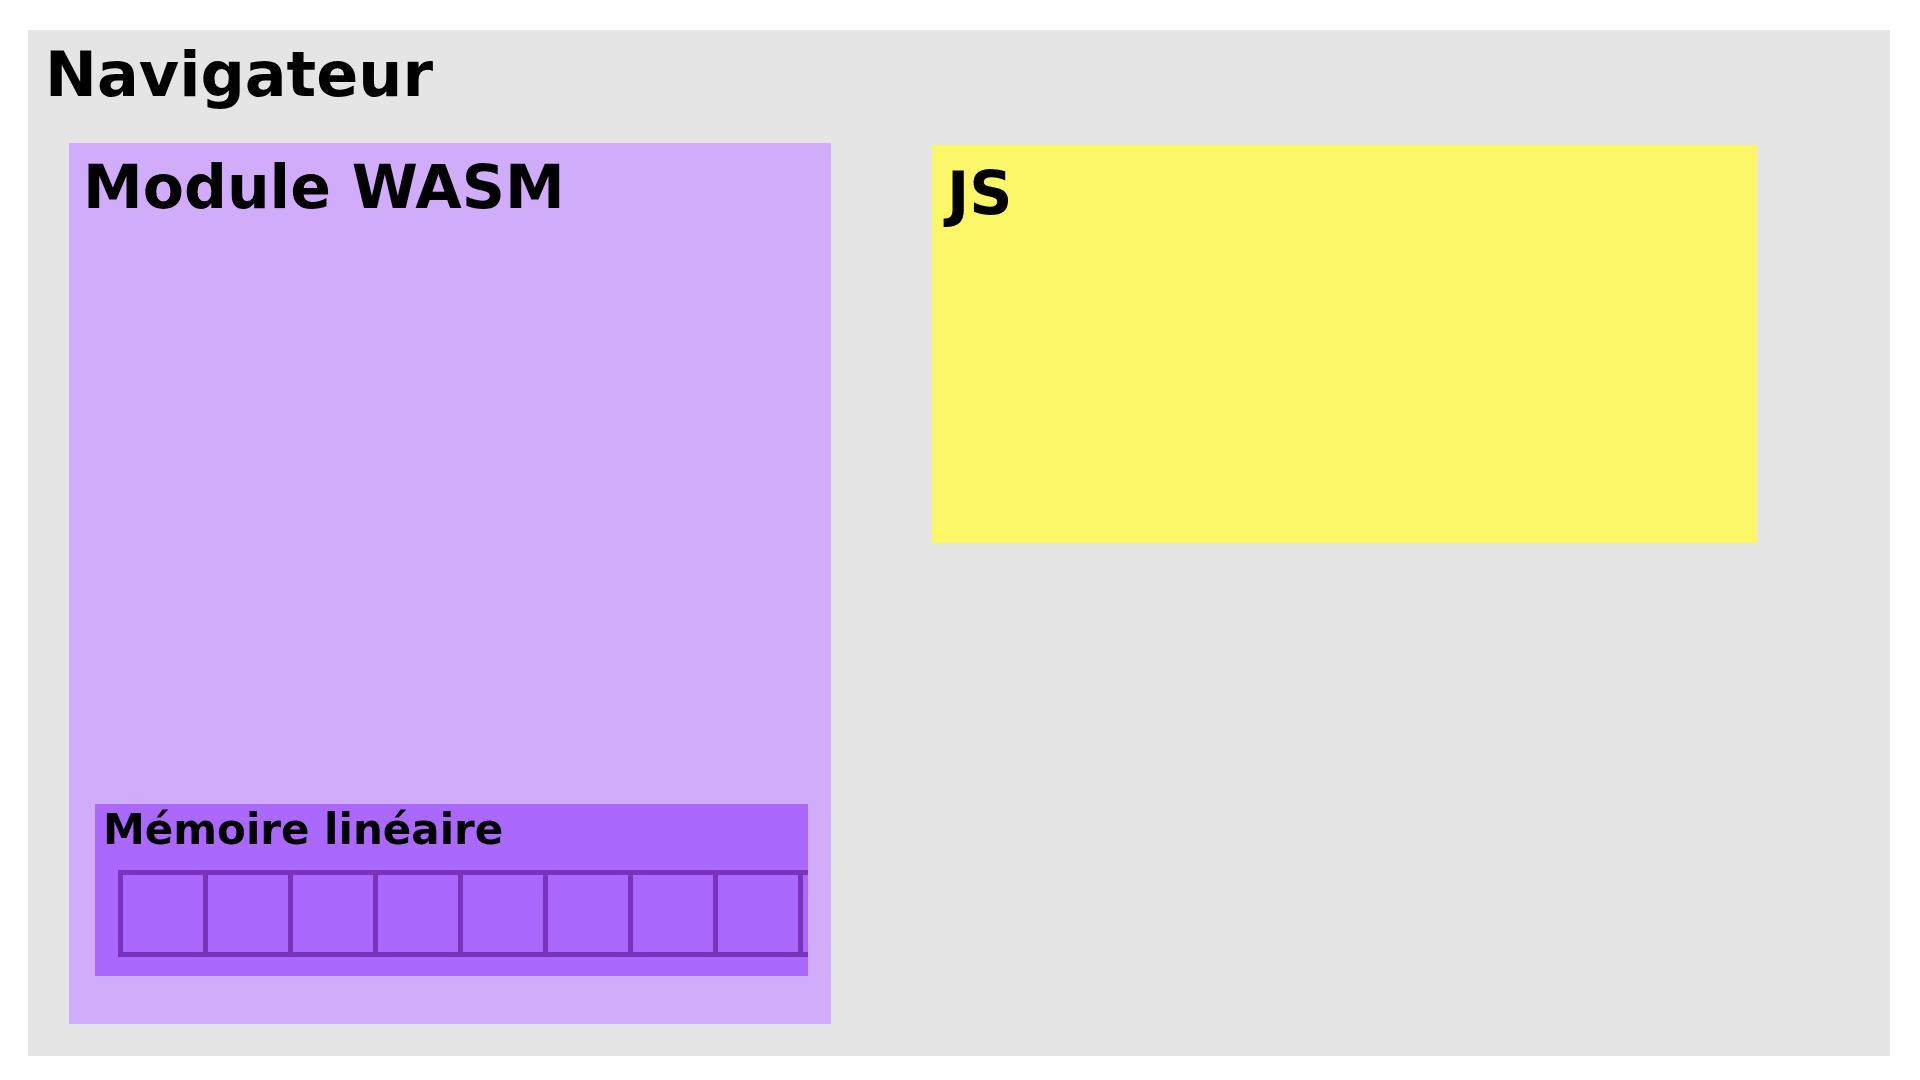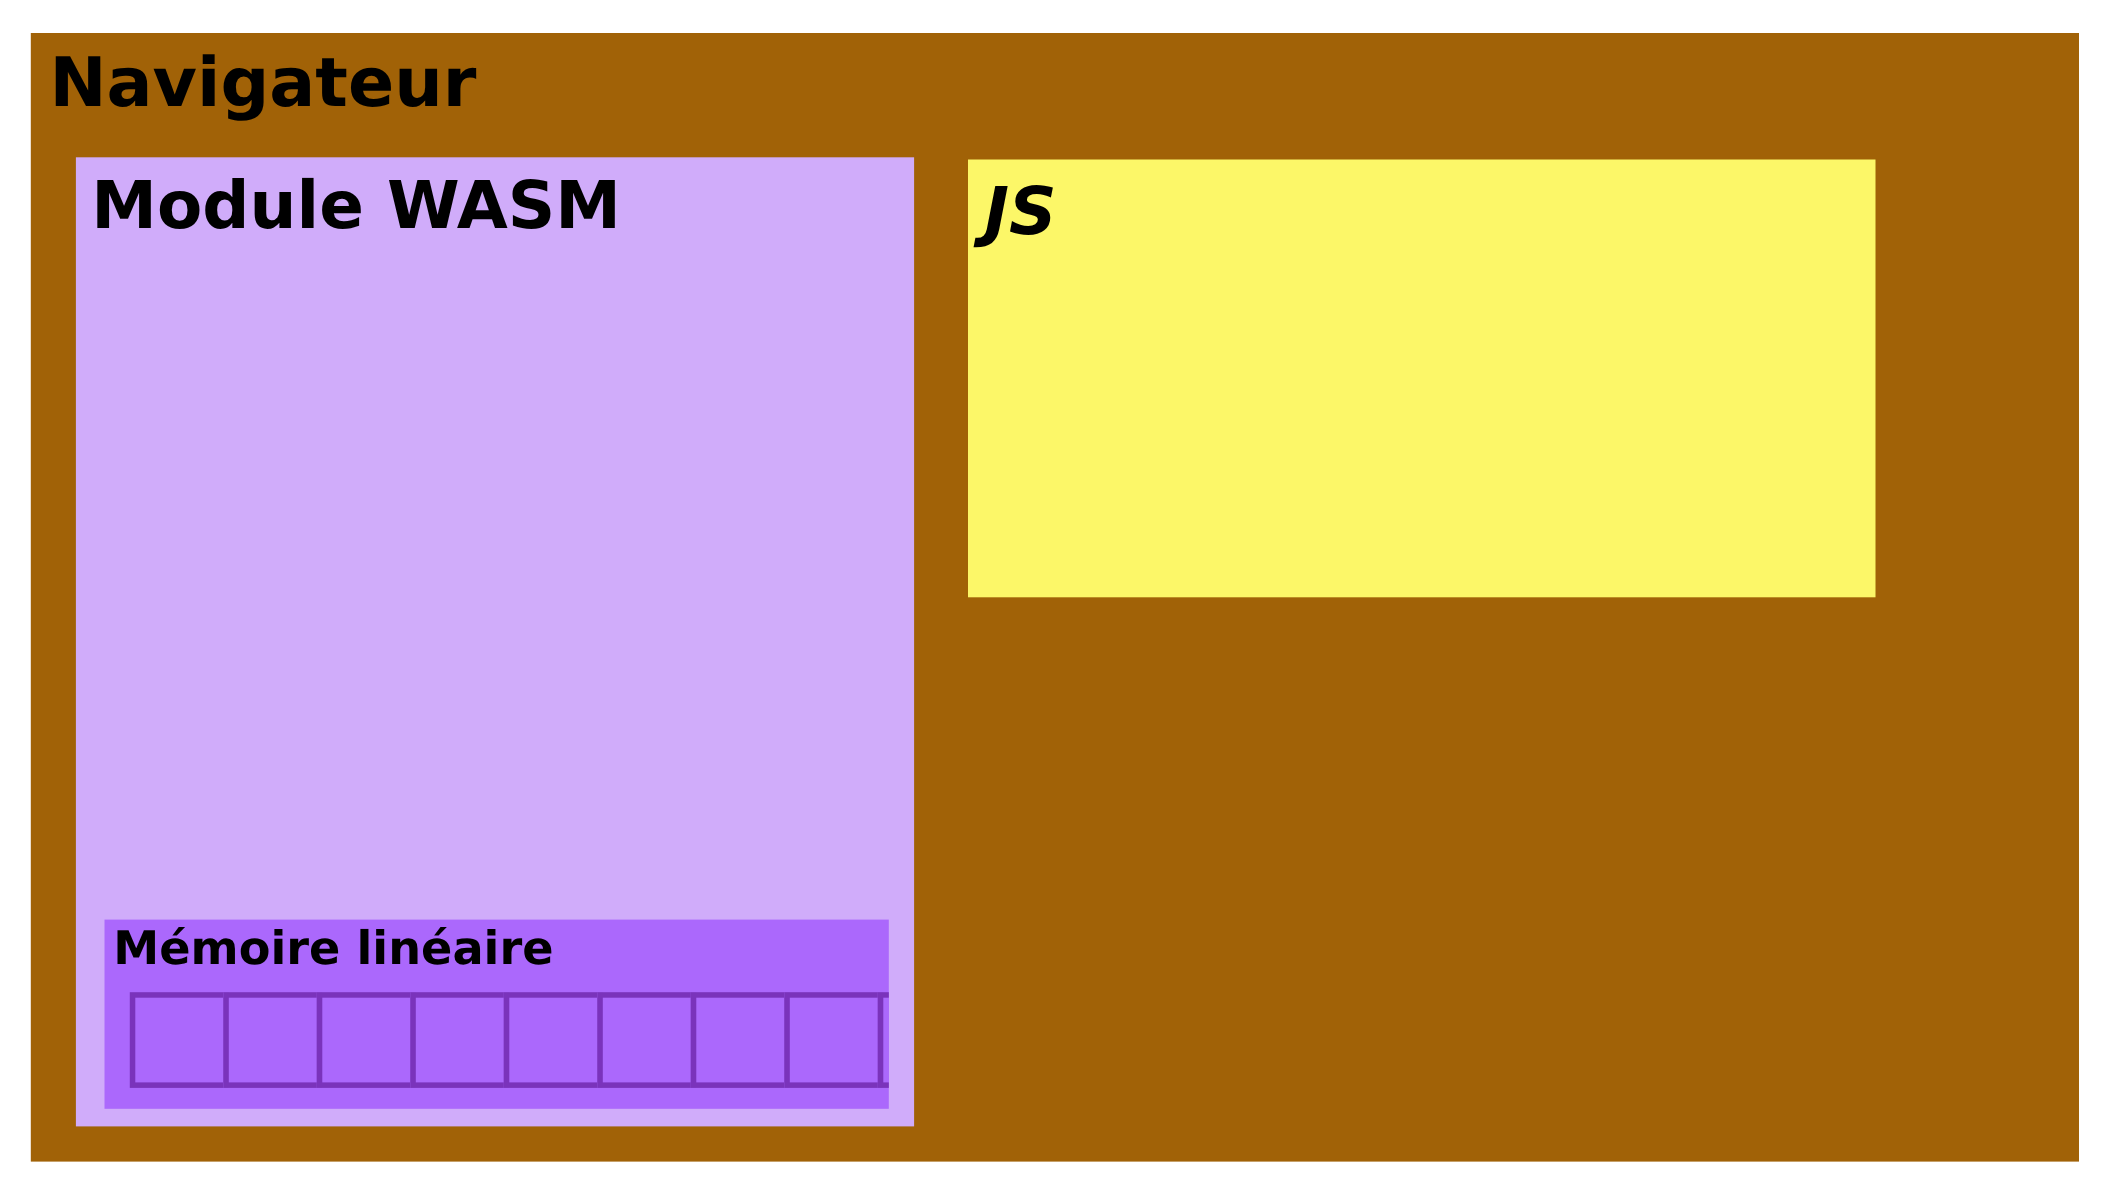--- a/index.html
+++ b/index.html
@@ -23,45 +23,45 @@
     line-height: 1;
     white-space: nowrap;
   }
   
   #browser { left: 28px; top: 30px; width: 1862px; height: 1026px; }
   #browser-label { left: 17px; top: 14px; font-size: 62px; }
   
   #wasm { left: 41px; top: 113px; width: 762px; height: 881px; }
   #wasm-label { left: 14px; top: 14px; font-size: 60px; }
   
-  #js { left: 852px; top: 115px; width: 825px; height: 398px; font-style: italic; }
+  #js { left: 904px; top: 115px; width: 825px; height: 398px; }
   #js-label { left: 15px; top: 18px; font-size: 60px; }
   
   #heap { left: 880px; top: 548px; width: 937px; height: 450px; }
   #heap-label { left: 26px; top: 38px; font-size: 62px; }
   
-  #linmem { left: 26px; top: 693px; width: 713px; height: 172px; overflow: hidden; }
+  #linmem { left: 26px; top: 661px; width: 713px; height: 172px; overflow: hidden; }
   #linmem-label { left: 8px; top: 5px; font-size: 42px; }
   
   #cells { position: absolute; left: 23px; top: 66px; display: flex; }
   .cell {
     box-sizing: border-box;
     width: 90px;
     height: 87px;
     border: 5px solid var(--cell-border, #7a33bb);
     flex: 0 0 auto;
   }
   .cell + .cell { margin-left: -5px; }
 </style>
 </head>
 <body>
 
 <div id="stage">
 
-  <div id="browser" class="box" style="background: #a16207; text-align: center;">
+  <div id="browser" class="box" style="background: #e5e5e5; text-align: center;">
     <div id="browser-label" class="label">Navigateur</div>
 
     <div id="wasm" class="box" style="background: rgb(208, 172, 250); padding-left: 24px;">
       <div id="wasm-label" class="label">Module WASM</div>
 
       <div id="linmem" class="box" style="background: rgb(171, 104, 252);">
         <div id="linmem-label" class="label">Mémoire linéaire</div>
         <div id="cells">
             <div class="cell" style="background: rgb(171, 104, 252);"></div>
             <div class="cell" style="background: rgb(171, 104, 252);"></div>

